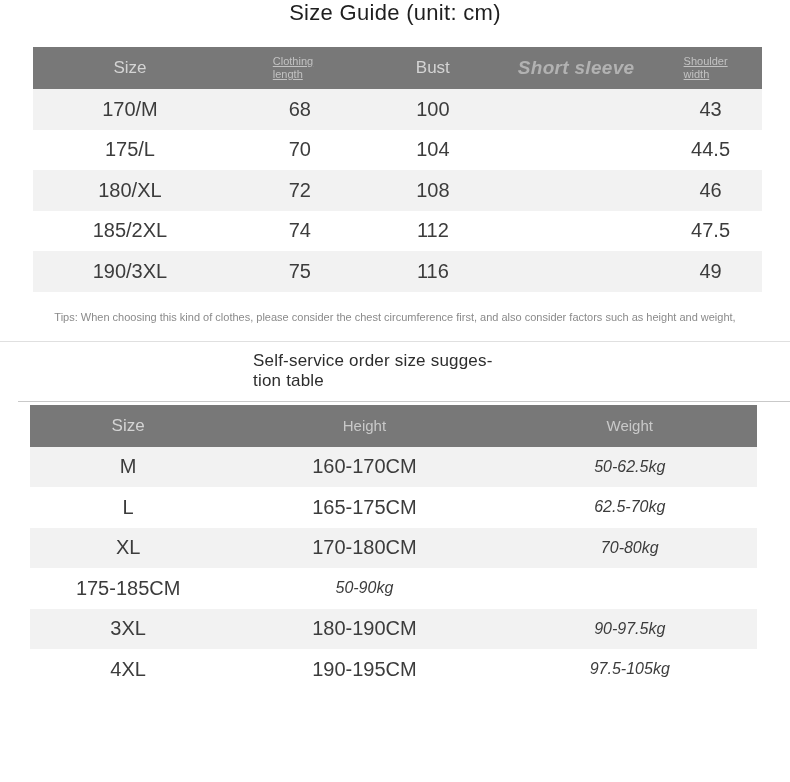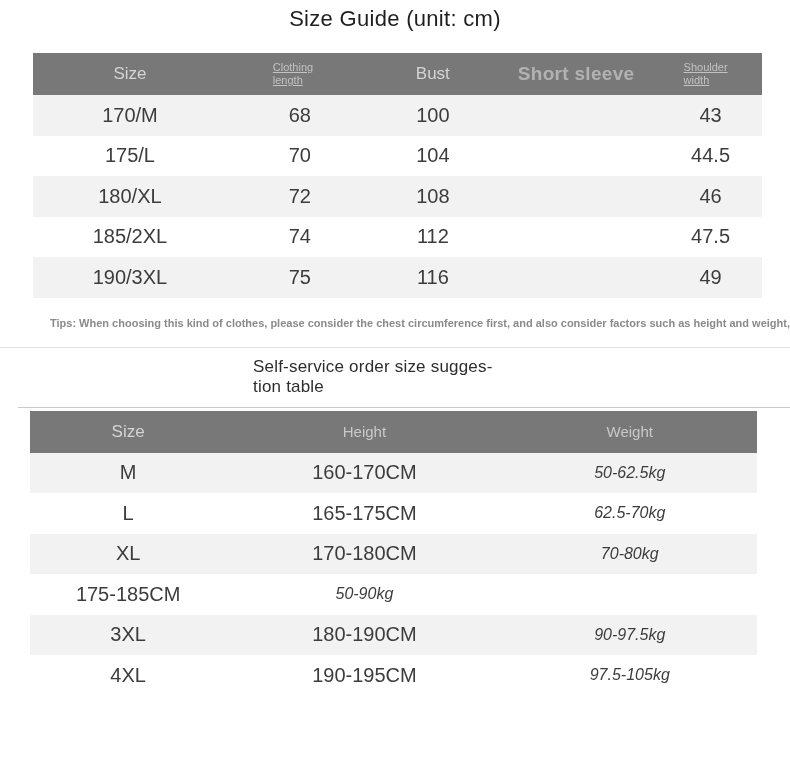--- a/index.html
+++ b/index.html
@@ -1,41 +1,41 @@
 <!DOCTYPE html>
 <html><head>
 <meta charset="utf-8">
 <style>
   html,body{margin:0;padding:0;}
   body{
     width:790px;height:782px;overflow:hidden;background:#ffffff;
     font-family:"Liberation Sans", sans-serif;color:#3c3c3c;position:relative;
   }
   .page-title{
-    padding-top:6px;text-align:center;font-size:22px;color:#1f1f1f;
+    text-align:center;font-size:22px;color:#1f1f1f;
     letter-spacing:0.3px;
   }
   
   .t1{margin:21px 28px 0 33px;width:729px;}
   .t1-header{
     display:grid;grid-template-columns:26.6% 20% 16.5% 22.8% 14.1%;
     background:#787878;height:42px;align-items:center;
   }
   .t1-header .hcell{display:flex;justify-content:center;align-items:center;}
   .h-main{font-size:17px;color:#d4d4d4;}
   .h-small{font-size:11px;color:#c2c2c2;line-height:1.2;text-align:left;text-decoration:underline;}
   .h-small .wrapbox{width:54px;}
-  .h-bold{font-size:19px;font-weight:bold;color:#b2b2b2;letter-spacing:0.3px;}
+  .h-bold{font-size:19px;font-weight:bold;color:#b2b2b2;letter-spacing:0.3px;font-style:italic;}
   .t1 .trow{
     display:grid;grid-template-columns:26.6% 20% 16.5% 22.8% 14.1%;
     height:40.5px;align-items:center;text-align:center;font-size:20px;
   }
   .t1 .trow:nth-child(odd){background:#f2f2f2;}
   
-  .tip-line{margin-top:19px;text-align:right;font-size:11px;color:#8a8a8a;font-weight:bold;}
+  .tip-line{margin-top:19px;text-align:center;font-size:11px;color:#8a8a8a;}
   .measure-note{
     margin:12px 0 0 223px;width:430px;font-size:11.5px;color:#9a9a9a;line-height:1.55;
   }
   .divider1{margin-top:18px;border-top:1px solid #e0e0e0;width:790px;}
   
   .section-heading{
     margin:9px 0 0 253px;font-size:17px;color:#2d2d2d;line-height:1.18;letter-spacing:0.2px;
   }
   .divider2{margin:10px 0 0 18px;border-top:1px solid #c9c9c9;width:772px;}
   

